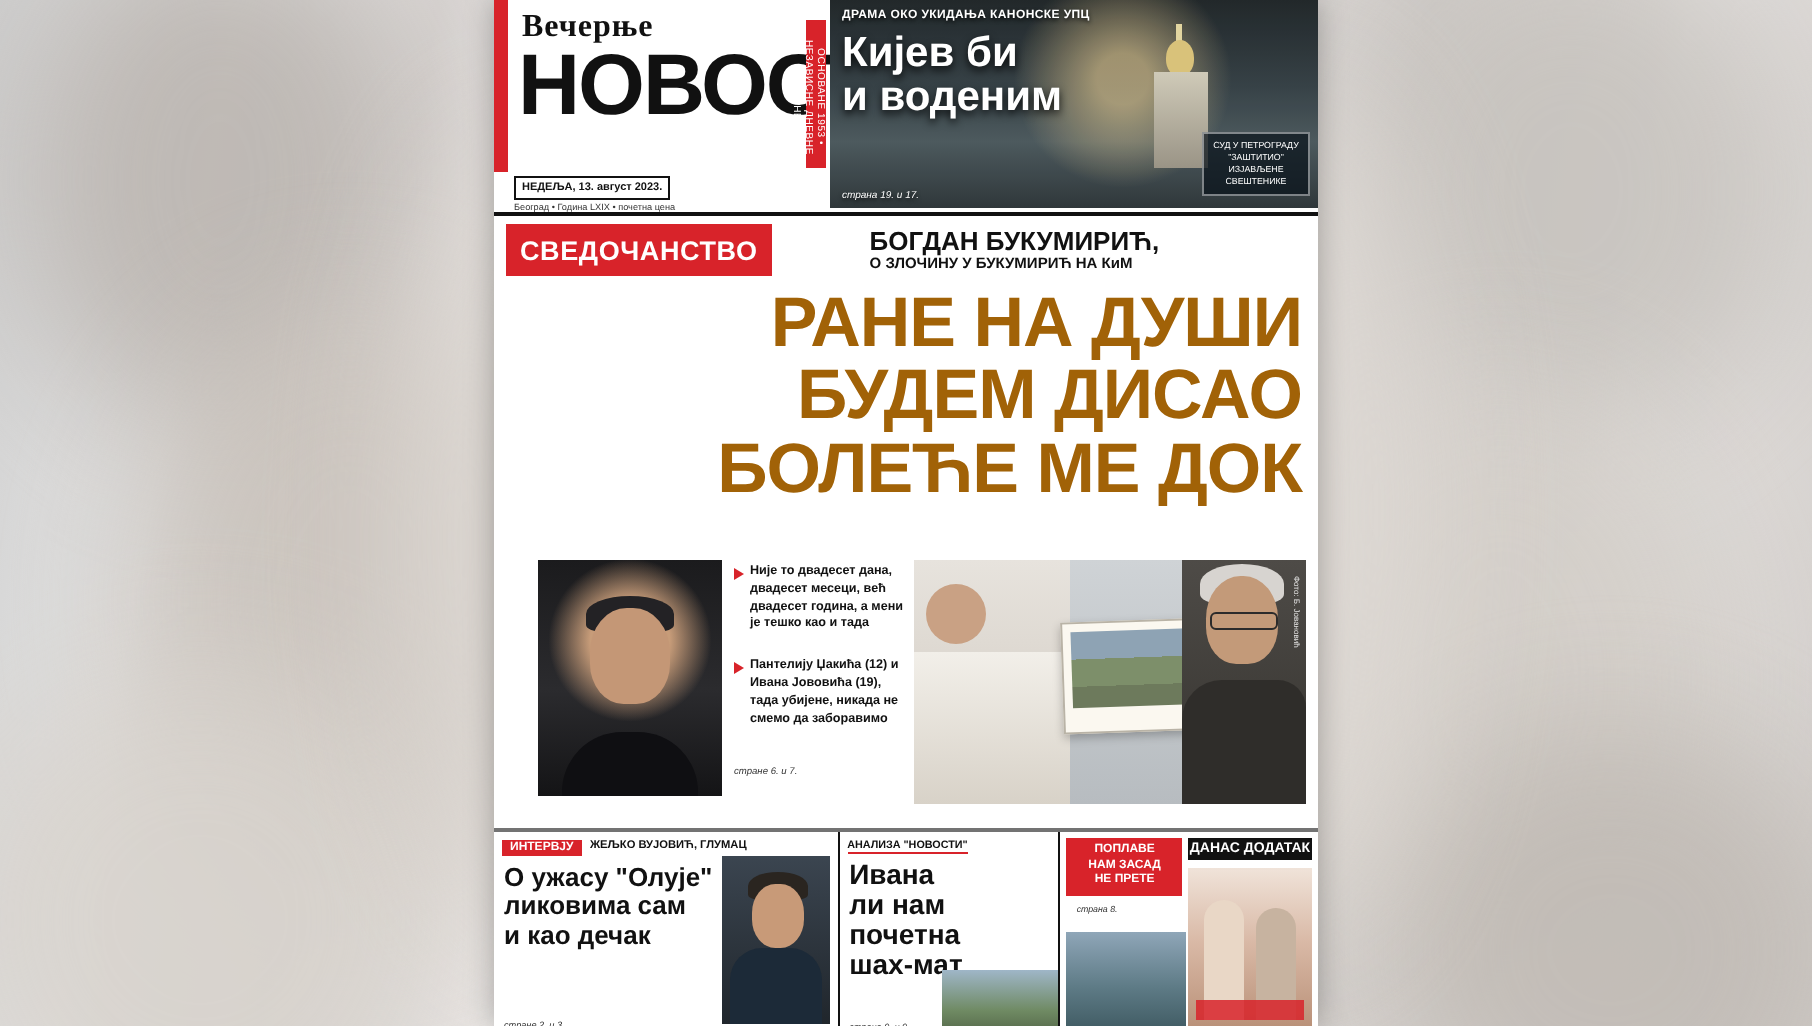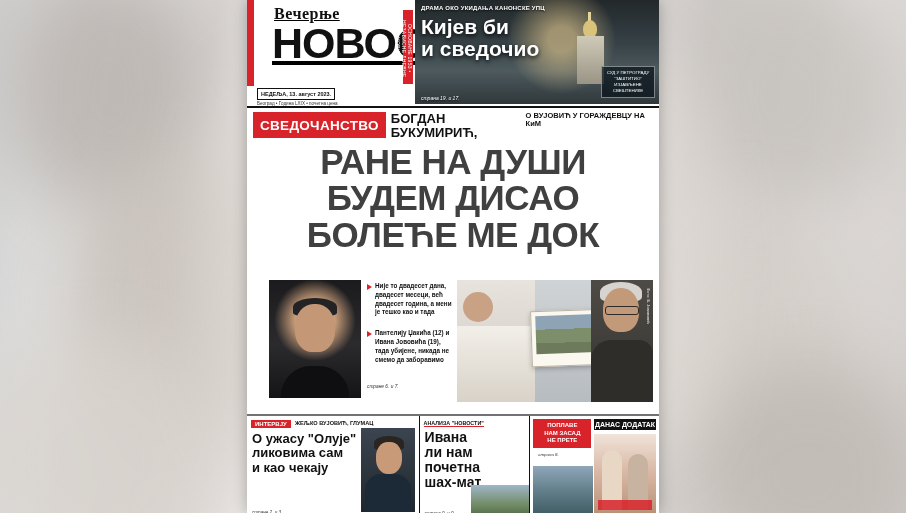--- a/index.html
+++ b/index.html
@@ -63,23 +63,22 @@
     background: #fff;
   }
   .redbar {
     position: absolute;
     left: 0; top: 0;
     width: 7px; height: 86px;
     background: #d8232a;
   }
   .logo-block {
     position: absolute;
-    left: 25px; top: 6px;
+    left: 12px; top: 6px;
     width: 155px;
-    text-decoration: underline;
   }
   .logo-vecernje {
     font-family: "Liberation Serif", serif;
     font-weight: bold;
     font-size: 16px;
     letter-spacing: .5px;
     color: #111;
     line-height: 1;
     padding-left: 2px;
   }
@@ -246,42 +245,43 @@
     color: #fff;
     font-weight: bold;
     font-size: 13.5px;
     letter-spacing: .3px;
     display: flex;
     align-items: center;
     padding: 0 7px;
   }
   .svedo-text {
     display: flex;
-    flex-direction: row;
+    flex-direction: column;
     justify-content: center;
     line-height: 1.05;
+    margin-left: 44px;
   }
   .svedo-name {
     font-weight: bold;
     font-size: 13px;
     color: #111;
   }
   .svedo-sub {
     font-size: 7.5px;
     color: #111;
     font-weight: bold;
   }
   .big-headline {
     margin: 6px 8px 0 8px;
     font-weight: bold;
     font-size: 35px;
     line-height: 1.04;
     letter-spacing: -0.5px;
-    color: #404040;
-    text-align: center;
+    color: #a16207;
+    text-align: right;
   }
   .big-headline div { white-space: nowrap; }
 
   .story-body {
     position: absolute;
     left: 0; right: 0; top: 168px; bottom: 0;
   }
   .photo-man {
     position: absolute;
     left: 22px; top: 0;
@@ -571,34 +571,34 @@
       <div class="lead-top">
         <div class="lead-photo"></div>
         <div class="lead-church">
           <div class="spire"></div>
           <div class="dome"></div>
           <div class="body"></div>
         </div>
         <div class="kicker-top">ДРАМА ОКО УКИДАЊА КАНОНСКЕ УПЦ</div>
         <div class="lead-headline">
           <div>Кијев би</div>
-          <div>и сведочио</div>
+          <div>и воденим</div>
         </div>
         <div class="lead-page-ref">страна 19. и 17.</div>
         <div class="lead-badge">СУД У ПЕТРОГРАДУ "ЗАШТИТИО" ИЗЈАВЉЕНЕ СВЕШТЕНИКЕ</div>
       </div>
     </div>
 
     <div class="main-story">
 
       <div class="svedo-row">
         <div class="svedo-tag">СВЕДОЧАНСТВО</div>
         <div class="svedo-text">
           <div class="svedo-name">БОГДАН БУКУМИРИЋ,</div>
-          <div class="svedo-sub">О ВУЈОВИЋ У ГОРАЖДЕВЦУ НА КиМ</div>
+          <div class="svedo-sub">О ЗЛОЧИНУ У БУКУМИРИЋ НА КиМ</div>
         </div>
       </div>
 
       <div class="big-headline">
         <div>РАНЕ НА ДУШИ</div>
         <div>БУДЕМ ДИСАО</div>
         <div>БОЛЕЋЕ МЕ ДОК</div>
       </div>
 
       <div class="story-body">
@@ -640,21 +640,21 @@
     </div>
 
     <div class="bottom">
 
       <div class="bcol bcol-1">
         <div class="tag-intervju">ИНТЕРВЈУ</div>
         <div class="tag-author">ЖЕЉКО ВУЈОВИЋ, ГЛУМАЦ</div>
         <div class="b1-head">
           <div>О ужасу "Олује"</div>
           <div>ликовима сам</div>
-          <div>и као чекају</div>
+          <div>и као дечак</div>
         </div>
         <div class="b1-ref">стране 2. и 3.</div>
         <div class="b1-photo">
           <div class="hair"></div>
           <div class="face"></div>
           <div class="torso"></div>
         </div>
       </div>
 
       <div class="bcol bcol-2">

